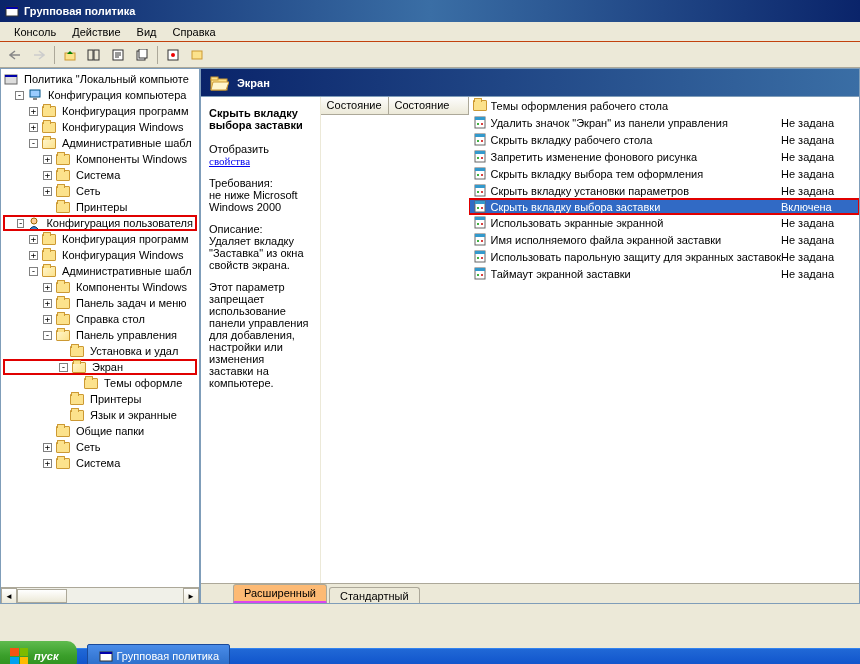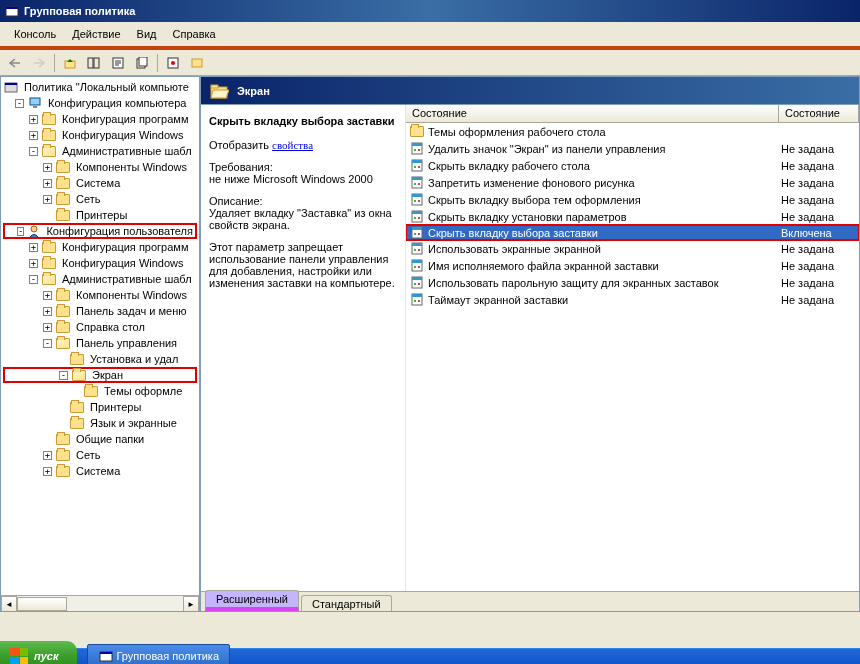--- a/index.html
+++ b/index.html
@@ -2,21 +2,21 @@
 <html><head>
 <meta charset="utf-8">
 <style>
 * { margin: 0; padding: 0; box-sizing: border-box; font-family: Tahoma, sans-serif; font-size: 11px; }
 body { background: #ece9d8; width: 860px; height: 664px; overflow: hidden; position: relative; }
 
 .titlebar { background: linear-gradient(to right, #0a246a, #3a6ea5, #0a246a); height: 22px; display: flex; align-items: center; padding: 0 4px; color: white; }
 .titlebar-icon { width: 16px; height: 14px; margin-right: 4px; display: flex; align-items: center; justify-content: center; }
 .titlebar-title { font-weight: bold; }
 
-.menubar { background: #ece9d8; height: 28px; display: flex; align-items: center; padding: 0 6px; border-bottom: 4px solid #c2410c; }
+.menubar { background: #ece9d8; height: 20px; display: flex; align-items: center; padding: 0 6px; border-bottom: 1px solid #c2410c; }
 .menubar-item { padding: 2px 8px; cursor: default; }
 
 .toolbar { background: #ece9d8; height: 26px; display: flex; align-items: center; padding: 0 4px; border-bottom: 1px solid #aca899; gap: 2px; }
 .toolbar-btn { width: 22px; height: 22px; display: flex; align-items: center; justify-content: center; border: 1px solid transparent; cursor: default; }
 .toolbar-sep { width: 1px; height: 18px; background: #aca899; margin: 0 2px; }
 
 .workspace { display: flex; height: 536px; }
 
 .tree-panel { width: 200px; background: white; border: 1px solid #7f9db9; overflow: auto; position: relative; }
 .tree { padding: 2px; }
@@ -37,36 +37,36 @@
 .right-panel { flex: 1; background: white; border: 1px solid #7f9db9; display: flex; flex-direction: column; overflow: hidden; }
 .path-header { background: linear-gradient(to right, #0a246a, #3a6ea5); color: white; height: 28px; display: flex; align-items: center; padding: 0 8px; font-weight: bold; font-size: 12px; border-bottom: 1px solid #7f9db9; }
 .path-header .folder-icon { margin-right: 8px; }
 
 .content-area { display: flex; flex: 1; overflow: hidden; justify-content: flex-end; }
 .desc-panel { width: 205px; padding: 10px 8px; border-right: 1px solid #ece9d8; }
 .desc-title { font-weight: bold; margin-bottom: 12px; }
 .desc-text { margin-bottom: 10px; }
 .desc-link { color: #0000ee; text-decoration: underline; cursor: pointer; font-family: Liberation Serif, serif; }
 
-.settings-panel { flex: 1; display: flex; flex-direction: column; }
+.settings-panel { flex: 1; display: flex; flex-direction: row; }
 .settings-header { height: 18px; background: linear-gradient(#fdfdfd, #ece9d8); border-bottom: 1px solid #aca899; display: flex; }
 .settings-header-col { padding: 2px 6px; border-right: 1px solid #aca899; }
 .col1 { flex: 1; }
 .col2 { width: 80px; }
 .settings-list { flex: 1; overflow: auto; }
 .settings-item { height: 17px; display: flex; align-items: center; padding: 0 3px; white-space: nowrap; }
 .settings-item.selected { background: #316ac5; color: white; }
 .settings-item.selected.hl-red { border: 2px solid #e00000; margin: -1px; padding: 0 2px; }
 .settings-icon { width: 16px; height: 14px; margin-right: 3px; display: inline-flex; align-items: center; justify-content: center; flex-shrink: 0; }
 .settings-name { flex: 1; overflow: hidden; text-overflow: ellipsis; }
 .settings-state { width: 75px; text-align: left; }
 
 .tabs-row { height: 20px; background: #ece9d8; border-top: 1px solid #aca899; display: flex; align-items: flex-end; padding-left: 4px; }
 .tab { padding: 2px 10px; border: 1px solid #aca899; border-bottom: none; border-radius: 3px 3px 0 0; background: #ece9d8; margin-right: 2px; position: relative; bottom: -1px; }
-.tab.active { background: #c4b5fd; border-bottom: 5px solid #d946ef; }
+.tab.active { background: #fdba74; border-bottom: 3px solid #d946ef; margin-left: 28px; }
 
 .taskbar { position: absolute; bottom: 0; left: 0; right: 0; height: 16px; background: linear-gradient(#3a93ff, #2068d6 8%, #1155cc); display: flex; align-items: center; }
 .start-btn { height: 30px; background: linear-gradient(#5fbb4e, #3a9e2a 50%, #2a8a1a); border-radius: 0 10px 10px 0; padding: 0 18px 0 10px; display: flex; align-items: center; color: white; font-weight: bold; font-style: italic; font-size: 14px; cursor: pointer; }
 .start-logo { width: 18px; height: 16px; margin-right: 6px; display: grid; grid-template-columns: 1fr 1fr; grid-template-rows: 1fr 1fr; gap: 1px; }
 .start-logo span:nth-child(1) { background: #f65314; }
 .start-logo span:nth-child(2) { background: #7cbb00; }
 .start-logo span:nth-child(3) { background: #00a1f1; }
 .start-logo span:nth-child(4) { background: #ffbb00; }
 .task-item { height: 24px; background: linear-gradient(#4a8ce8, #2a6cc8); border: 1px solid #1a4a9a; border-radius: 2px; margin-left: 10px; padding: 0 10px; display: flex; align-items: center; color: white; cursor: pointer; }
 

